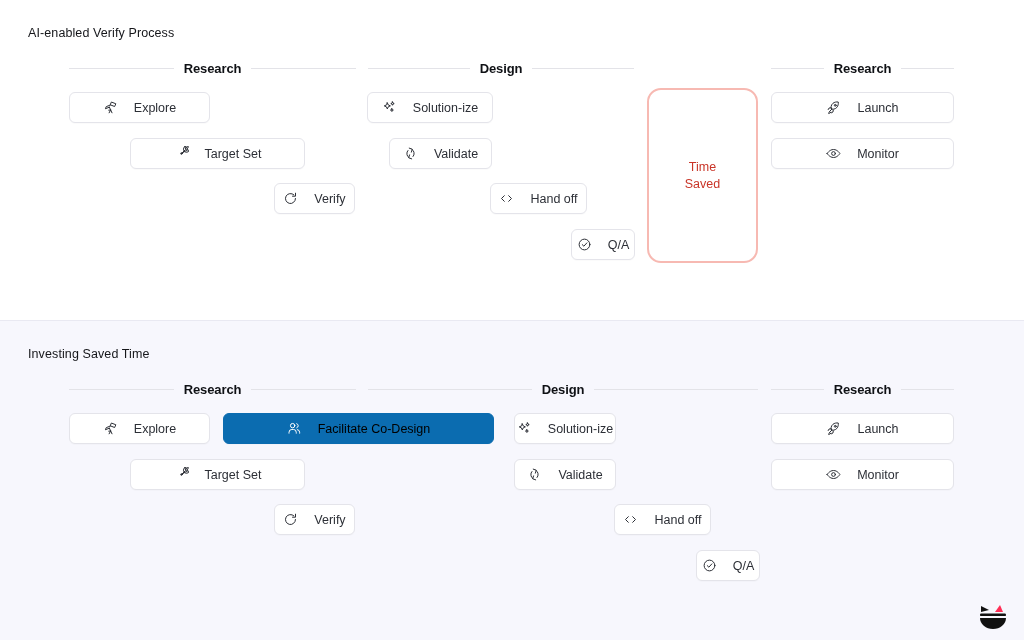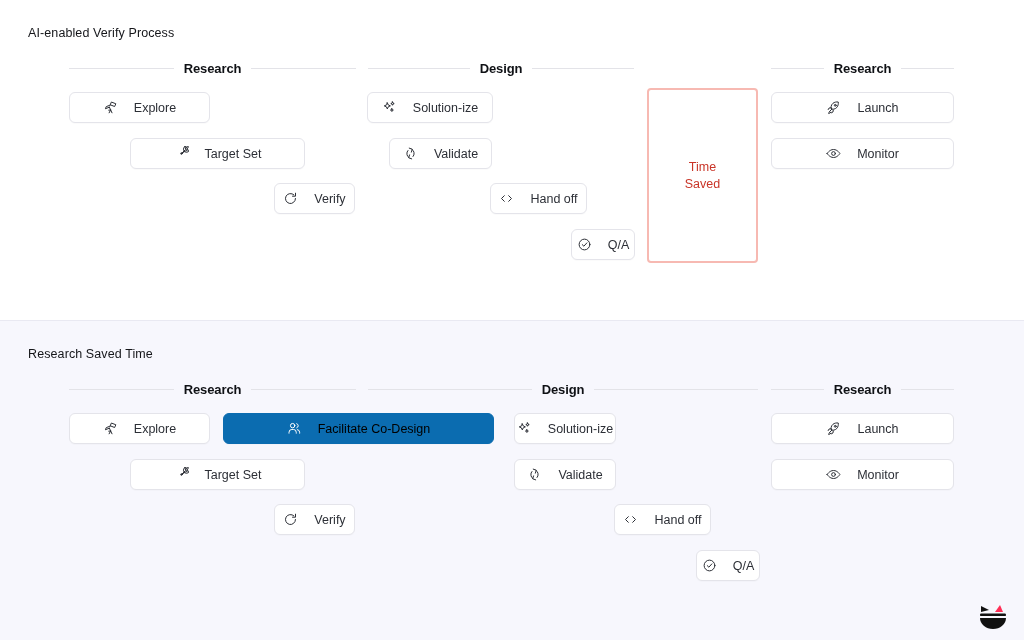--- a/index.html
+++ b/index.html
@@ -76,21 +76,21 @@
     background: #0b6cb0;
     border-color: #0b6cb0;
     color: #000000;
   }
   .btn.primary .ico svg { stroke: #ffffff; }
 
   
   .time-card {
     position: absolute;
     border: 2px solid #f7b9b2;
-    border-radius: 4px;
+    border-radius: 14px;
     background: #ffffff;
     display: flex;
     align-items: center;
     justify-content: center;
     text-align: center;
   }
   .time-card .tc-text {
     font-size: 12.5px;
     line-height: 17px;
     color: #c93528;
@@ -232,21 +232,21 @@
       </div>
 
     <div class="time-card" id="time-card" style="left: 647px; top: 88px; width: 111px; height: 175px;">
       <span class="tc-text">Time
 Saved</span>
     </div>
 
   </section>
 
   <section class="panel panel-bottom">
-    <div class="panel-title">Research Saved Time</div>
+    <div class="panel-title">Investing Saved Time</div>
 
     <div class="stage-head" style="left:69px; top:60px; width:287px;">
       <span class="rule"></span>
       <span class="stage-label">Research</span>
       <span class="rule"></span>
     </div>
 
     <div class="stage-head" style="left:368px; top:60px; width:390px;">
       <span class="rule"></span>
       <span class="stage-label">Design</span>

